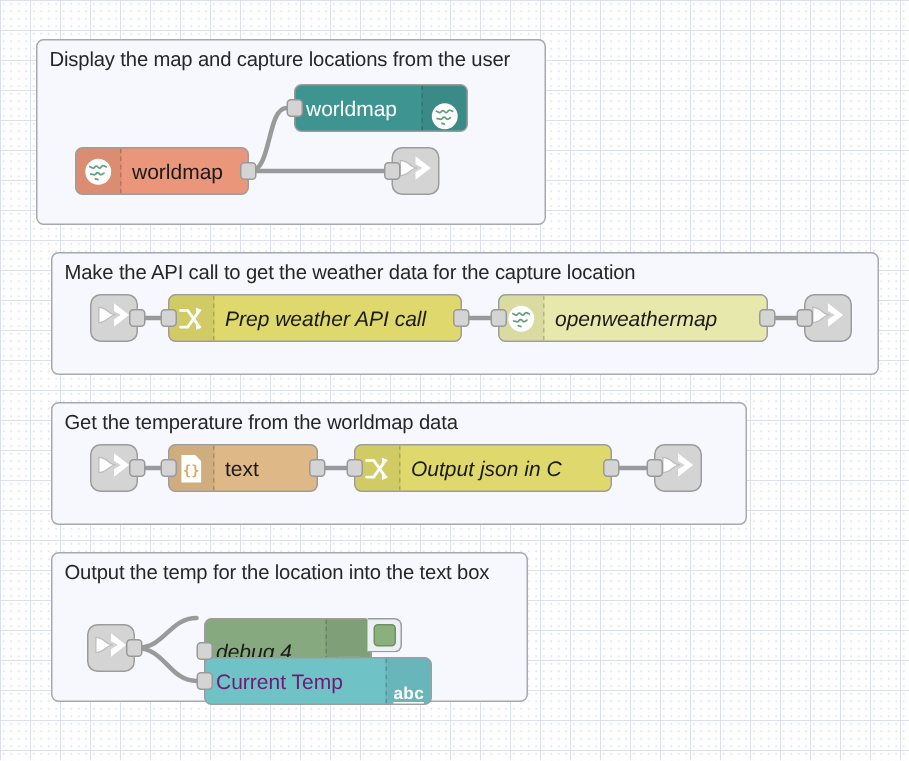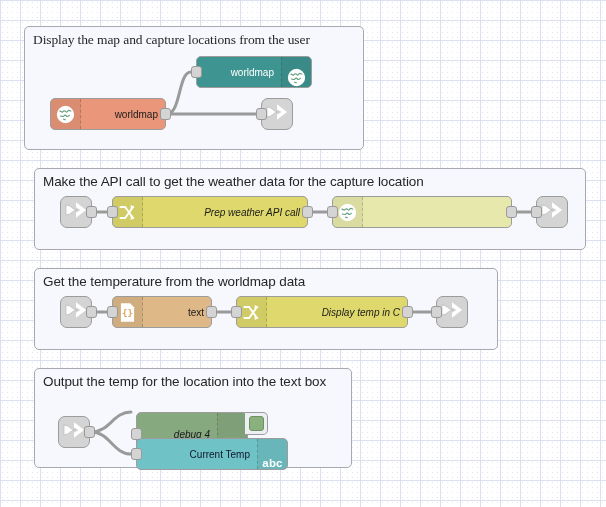--- a/index.html
+++ b/index.html
@@ -77,25 +77,25 @@
     display: flex;
     align-items: center;
     width: 100%;
     height: 100%;
     border-radius: 4px;
     overflow: hidden;
     position: relative;
   }
   .node-label {
     flex: 1 1 auto;
-    font-size: 10px;
+    font-size: 14px;
     color: #1a1a1a;
     white-space: nowrap;
     padding: 0 7px;
-    text-align: right;
+    text-align: left;
   }
   .node-label.italic { font-style: italic; }
 
   
   .icon-tray {
     flex: 0 0 auto;
     width: 29px;
     display: flex;
     align-items: center;
     justify-content: center;
@@ -169,21 +169,21 @@
     text-underline-offset: 2px;
     letter-spacing: 0.2px;
   }
 </style>
 </head>
 <body>
 
 <div id="canvas">
 
   <div id="groups-layer">
-      <div class="group" style="left: 24px; top: 26px; width: 340px; height: 124px; font-family: Liberation Serif, serif;">
+      <div class="group" style="left: 24px; top: 26px; width: 340px; height: 124px;">
         <div class="group-label">Display the map and capture locations from the user</div>
       </div>
       <div class="group" style="left: 34px; top: 168px; width: 552px; height: 82px;">
         <div class="group-label">Make the API call to get the weather data for the capture location</div>
       </div>
       <div class="group" style="left: 34px; top: 268px; width: 464px; height: 82px;">
         <div class="group-label">Get the temperature from the worldmap data</div>
       </div>
       <div class="group" style="left: 34px; top: 368px; width: 318px; height: 100px;">
         <div class="group-label">Output the temp for the location into the text box</div>
@@ -263,20 +263,21 @@
       </div>
       <div class="node" style="left: 332px; top: 196px; width: 180px; height: 32px; background: rgb(231, 233, 172);">
         <div class="node-body">
           <div class="icon-tray left">
             <svg width="19" height="19" viewBox="0 0 24 24" aria-hidden="true">
               <circle cx="12" cy="12" r="10.2" fill="#ffffff"></circle>
               <path d="M4.4 7.5c1.6.4 2.2 1.7 3.6 1.4 1.3-.3 1.1-1.8 2.6-1.6 1.4.2 1.4 1.9 2.9 1.6 1.4-.3 1.1-2.2 2.8-2 1.2.1 1.7 1.1 3 .9 M5 14c1.8-.5 2.6.9 4.1.5 1.4-.4 1-2 2.6-1.7 1.5.3 1.2 2 2.8 1.7 1.5-.3 1.4-1.6 2.9-1.4 M9 18c1.3-.3 2 .8 3.3.5" stroke="#4a8f6a" stroke-width="1.5" fill="none" opacity="0.85"></path>
               <circle cx="12" cy="12" r="10.2" fill="none" stroke="#ffffff" stroke-width="1.4"></circle>
             </svg>
           </div>
+          <div class="node-label italic" style="color: rgb(26, 26, 26);">openweathermap</div>
         </div>
         <div class="port in"></div>
         <div class="port out"></div>
       </div>
       <div class="link-node" style="left: 536px; top: 196px; width: 32px; height: 32px; background: rgb(212, 212, 212);">
         <span><svg width="24" height="22" viewBox="0 0 26 24" aria-hidden="true">
             <path d="M2 6.5 C 8 6.5, 9 12, 14.5 12 C 9 12, 8 17.5, 2 17.5 Z" fill="#ffffff" opacity="0.95"></path>
             <path d="M13 3.5 L24 12 L13 20.5 L13 15 L18 12 L13 9 Z" fill="#ffffff"></path>
             <path d="M2 6.5 C 8 6.5, 9 12, 14.5 12 C 9 12, 8 17.5, 2 17.5 Z" fill="none" stroke="#bcbcbc" stroke-width="0.9"></path>
           </svg></span>
@@ -306,21 +307,21 @@
       <div class="node" style="left: 236px; top: 296px; width: 172px; height: 32px; background: rgb(223, 216, 108);">
         <div class="node-body">
           <div class="icon-tray left">
             <svg width="19" height="19" viewBox="0 0 24 24" aria-hidden="true">
               <path d="M3 5 L9 5 L19 19" stroke="#ffffff" stroke-width="2.4" fill="none" stroke-linecap="round"></path>
               <path d="M3 19 L9 19 L19 5" stroke="#ffffff" stroke-width="2.4" fill="none" stroke-linecap="round"></path>
               <path d="M16 2.5 L21 5 L16 7.5 Z" fill="#ffffff"></path>
               <path d="M16 16.5 L21 19 L16 21.5 Z" fill="#ffffff"></path>
             </svg>
           </div>
-          <div class="node-label italic" style="color: rgb(26, 26, 26);">Display temp in C</div>
+          <div class="node-label italic" style="color: rgb(26, 26, 26);">Output json in C</div>
         </div>
         <div class="port in"></div>
         <div class="port out"></div>
       </div>
       <div class="link-node" style="left: 436px; top: 296px; width: 32px; height: 32px; background: rgb(212, 212, 212);">
         <span><svg width="24" height="22" viewBox="0 0 26 24" aria-hidden="true">
             <path d="M2 6.5 C 8 6.5, 9 12, 14.5 12 C 9 12, 8 17.5, 2 17.5 Z" fill="#ffffff" opacity="0.95"></path>
             <path d="M13 3.5 L24 12 L13 20.5 L13 15 L18 12 L13 9 Z" fill="#ffffff"></path>
             <path d="M2 6.5 C 8 6.5, 9 12, 14.5 12 C 9 12, 8 17.5, 2 17.5 Z" fill="none" stroke="#bcbcbc" stroke-width="0.9"></path>
           </svg></span>
@@ -347,21 +348,21 @@
             </svg>
           </div>
         </div>
         <div class="debug-btn">
           <span class="dot"></span>
         </div>
         <div class="port in"></div>
       </div>
       <div class="node" style="left: 136px; top: 438px; width: 152px; height: 32px; background: rgb(111, 194, 198);">
         <div class="node-body">
-          <div class="node-label" style="color: #0f172a;">Current Temp</div>
+          <div class="node-label" style="color: #701a75;">Current Temp</div>
           <div class="icon-tray right">
             <span class="abc-icon">abc</span>
           </div>
         </div>
         <div class="port in"></div>
       </div>
     </div>
 
 </div>
 

